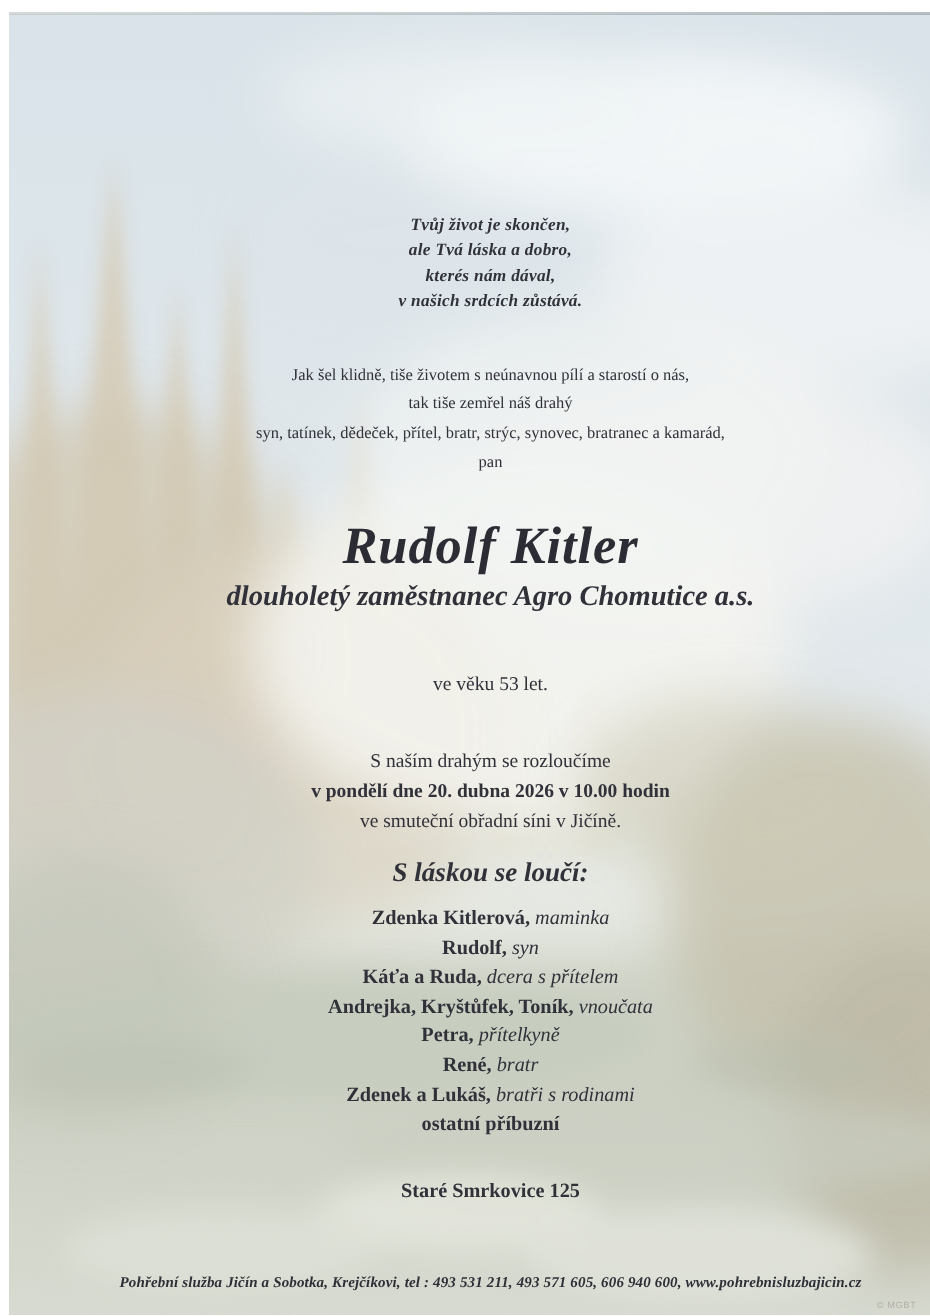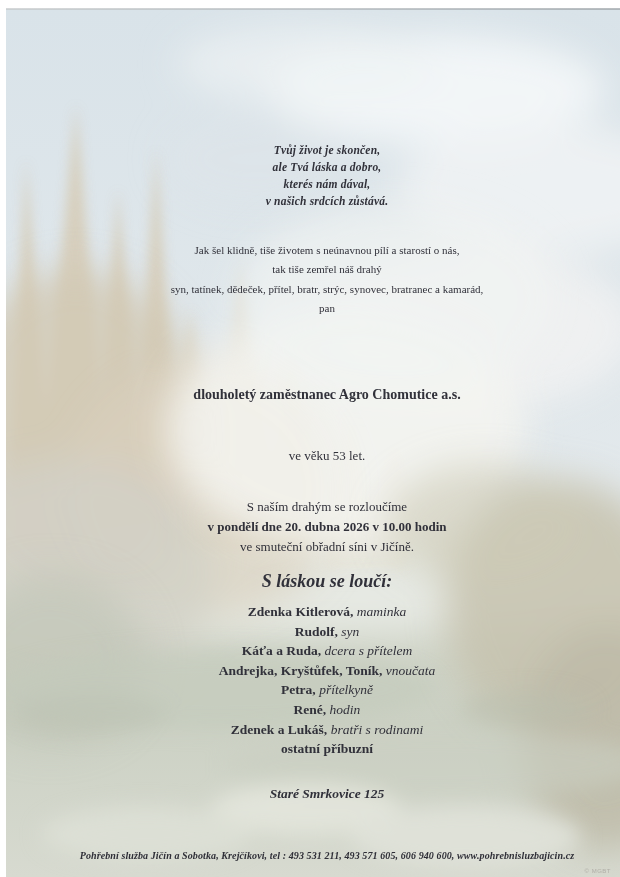--- a/index.html
+++ b/index.html
@@ -17,30 +17,30 @@
     background:linear-gradient(90deg,#c3c7c9,#aeb4b8 55%,#9aa1a6);opacity:.7;
   }
   .content{
     position:absolute;left:22px;right:0;top:0;height:877px;
     text-align:center;color:#31313a;pointer-events:none;
   }
   .content>div{position:absolute;left:12px;right:0;}
   .poem{top:142px;font-size:11.5px;line-height:17px;font-weight:bold;font-style:italic;letter-spacing:.2px;}
   .intro{top:241px;font-size:11px;line-height:19.3px;}
   .name{top:344px;font-size:35px;line-height:40px;font-weight:bold;font-style:italic;letter-spacing:.6px;color:#2c2c35;}
-  .subtitle{top:387px;font-size:14px;font-weight:bold;}
+  .subtitle{top:387px;font-size:19px;font-weight:bold;font-style:italic;}
   .death{top:446px;font-size:13px;line-height:19.5px;}
   .farewell{top:497px;font-size:13px;line-height:20px;}
   .farewell .bold{font-weight:bold;}
   .mourners-heading{top:571px;font-size:18px;font-weight:bold;font-style:italic;}
   .mourners{top:602px;font-size:13.5px;line-height:19.6px;}
   .m-name{font-weight:bold;}
   .m-rel{font-style:italic;}
   .m-rel:empty{display:none;}
-  .address{top:786px;font-size:13.5px;font-weight:bold;font-style:italic;}
+  .address{top:786px;font-size:13.5px;font-weight:bold;}
   .footer{top:850px;font-size:10px;font-weight:bold;font-style:italic;letter-spacing:.1px;color:#2e2e37;}
   .watermark{
     position:absolute;right:9px;bottom:3px;font-size:6px;font-style:normal;
     color:#b0aea7;font-family:"Liberation Sans",sans-serif;letter-spacing:.5px;
   }
 </style>
 </head>
 <body>
 
 <div class="page">
@@ -126,41 +126,42 @@
       <div>v našich srdcích zůstává.</div>
     </div>
 
     <div class="intro">
       <div>Jak šel klidně, tiše životem s neúnavnou pílí a starostí o nás,</div>
       <div>tak tiše zemřel náš drahý</div>
       <div>syn, tatínek, dědeček, přítel, bratr, strýc, synovec, bratranec a kamarád,</div>
       <div>pan</div>
     </div>
 
+    <div class="name">Rudolf Kitler</div>
     <div class="subtitle">dlouholetý zaměstnanec Agro Chomutice a.s.</div>
 
     <div class="death">
       <div>ve věku 53 let.</div>
     </div>
 
     <div class="farewell">
       <div>S naším drahým se rozloučíme</div>
       <div class="bold">v pondělí dne 20. dubna 2026 v 10.00 hodin</div>
       <div>ve smuteční obřadní síni v Jičíně.</div>
     </div>
 
     <div class="mourners-heading">S láskou se loučí:</div>
 
     <div class="mourners">
       <div><span class="m-name">Zdenka Kitlerová,</span> <span class="m-rel">maminka</span></div>
       <div><span class="m-name">Rudolf,</span> <span class="m-rel">syn</span></div>
       <div><span class="m-name">Káťa a Ruda,</span> <span class="m-rel">dcera s přítelem</span></div>
       <div><span class="m-name">Andrejka, Kryštůfek, Toník,</span> <span class="m-rel">vnoučata</span></div>
       <div><span class="m-name">Petra,</span> <span class="m-rel">přítelkyně</span></div>
-      <div><span class="m-name">René,</span> <span class="m-rel">hodin</span></div>
+      <div><span class="m-name">René,</span> <span class="m-rel">bratr</span></div>
       <div><span class="m-name">Zdenek a Lukáš,</span> <span class="m-rel">bratři s rodinami</span></div>
       <div><span class="m-name">ostatní příbuzní</span> </div>
     </div>
 
     <div class="address">Staré Smrkovice 125</div>
 
     <div class="footer">Pohřební služba Jičín a Sobotka, Krejčíkovi, tel : 493 531 211, 493 571 605, 606 940 600, www.pohrebnisluzbajicin.cz</div>
   </div>
 
   <div class="watermark">© MGBT</div>

